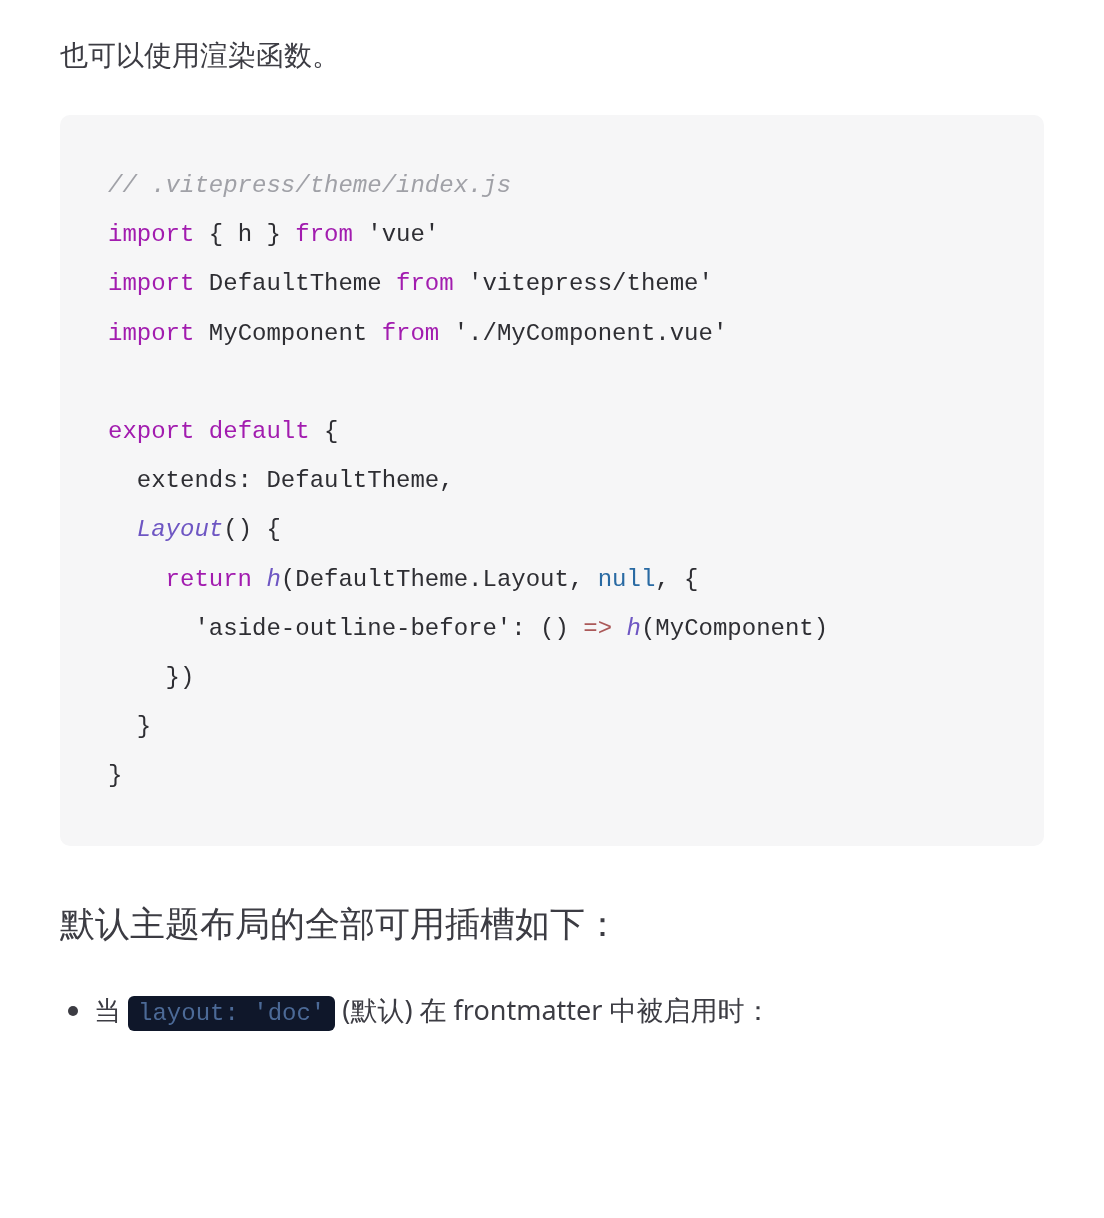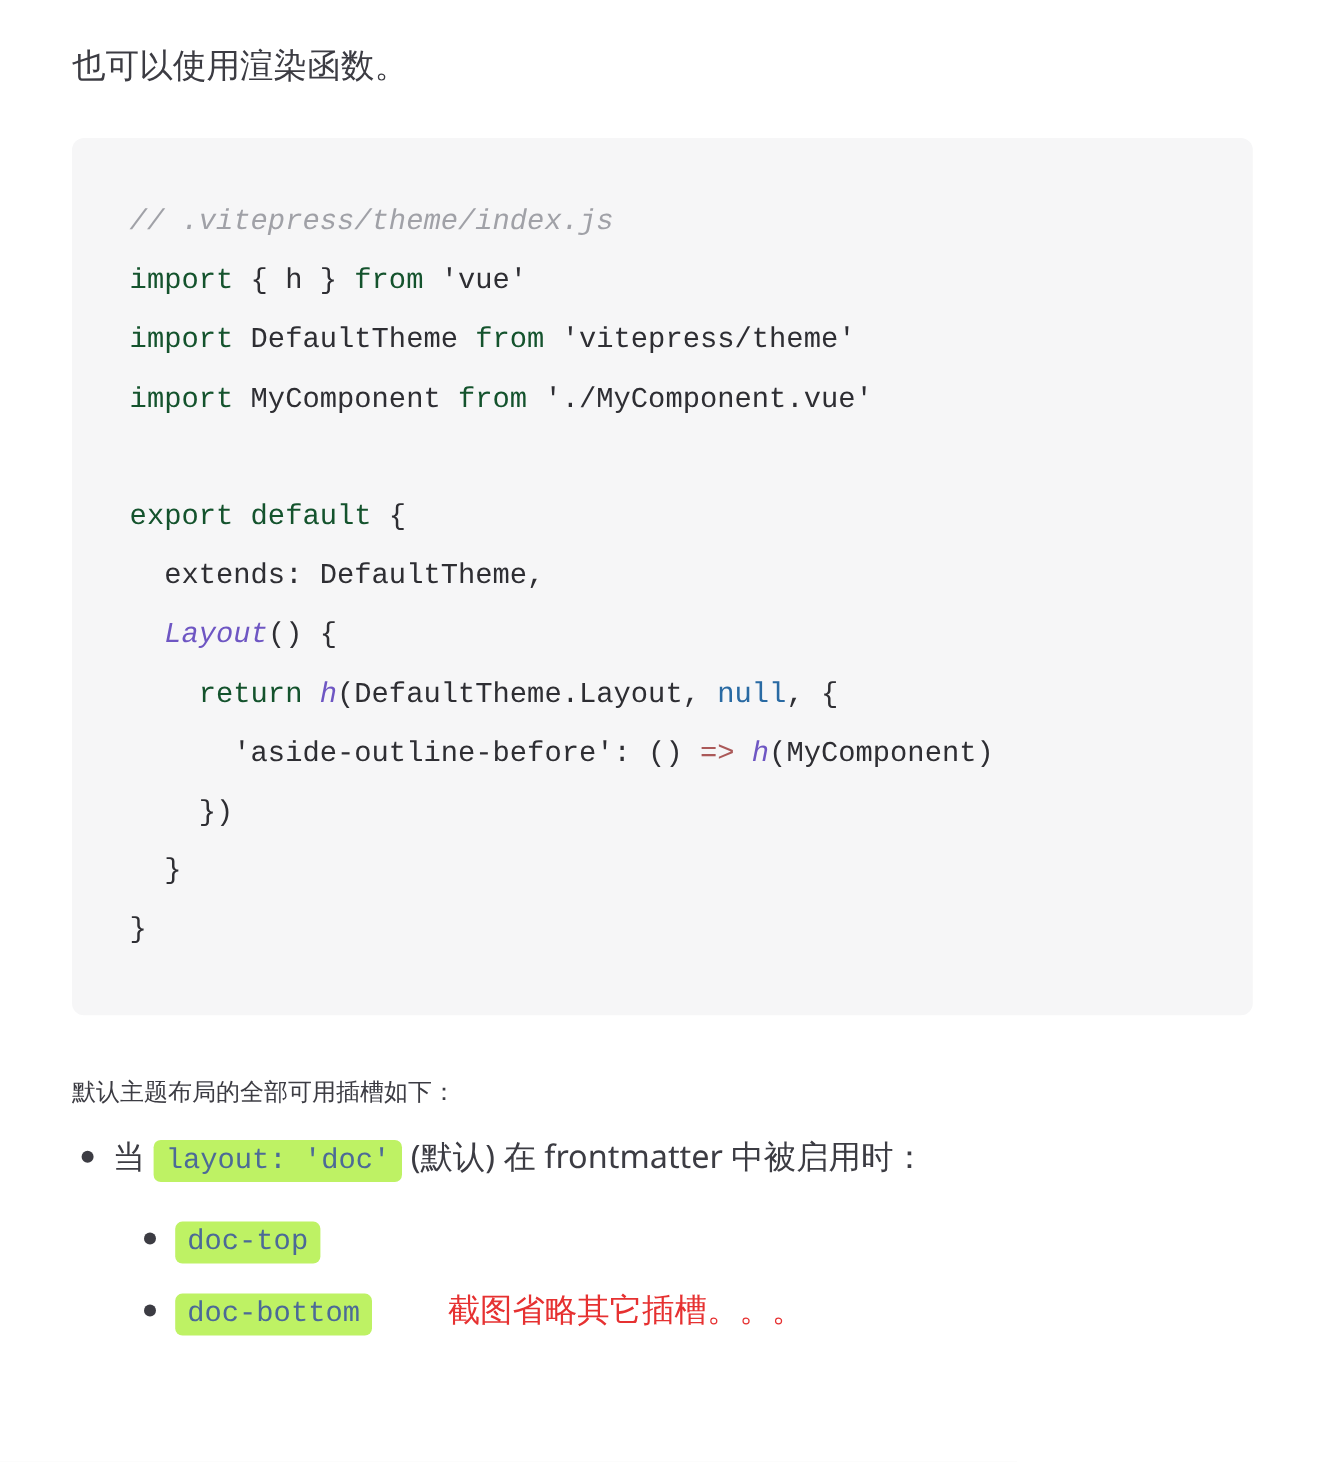--- a/index.html
+++ b/index.html
@@ -22,48 +22,48 @@
       padding: 46px 48px;
       margin-bottom: 46px;
       font-family: ui-monospace, SFMono-Regular, "SF Mono", Menlo, Monaco, Consolas, "Liberation Mono", "Courier New", monospace;
       font-size: 24px;
       line-height: 2.05;
       color: #2e2e33;
       white-space: pre;
       overflow-x: auto;
     }
     .tok-comment { color: #a0a1a7; font-style: italic; }
-    .tok-keyword { color: #14532d; }
+    .tok-keyword { color: #a21caf; }
     .tok-string { color: #2e2e33; text-align: center; }
     .tok-func { color: #6e56c3; font-style: italic; }
     .tok-const { color: #296aa3; }
     .tok-arrow { color: #ab5959; }
     p.slots-intro {
-      font-size: 20px;
-      margin-bottom: 12px;
+      font-size: 35px;
+      margin-bottom: 32px;
     }
     ul.outer {
       list-style: disc;
       padding-left: 34px;
       font-size: 27px;
     }
     ul.outer > li {
       margin-bottom: 18px;
     }
     ul.inner {
       list-style: disc;
       padding-left: 52px;
       margin-top: 18px;
     }
     ul.inner > li {
       margin-bottom: 10px;
     }
     code.inline {
       font-family: ui-monospace, SFMono-Regular, "SF Mono", Menlo, Monaco, Consolas, "Liberation Mono", "Courier New", monospace;
-      background: #bef264;
+      background: #0f172a;
       color: #4c6a97;
       padding: 4px 10px;
       border-radius: 6px;
       font-size: 24px;
     }
     .note-red {
       color: #e63131;
       font-size: 27px;
       margin-left: 56px;
     }
@@ -88,25 +88,14 @@
 <span>      </span><span class="tok-string">'aside-outline-before'</span><span>: () </span><span class="tok-arrow">=&gt;</span><span> </span><span class="tok-func">h</span><span>(MyComponent)</span>
 <span>    })</span>
 <span>  }</span>
 <span>}</span></div>
 
 <p class="slots-intro">默认主题布局的全部可用插槽如下：</p>
 
 <ul class="outer">
   <li>
     <span>当 </span><code class="inline">layout: 'doc'</code><span> (默认) 在 frontmatter 中被启用时：</span>
-    <ul class="inner">
-      <li>
-        <code class="inline">doc-top</code>
-      </li>
-      <li>
-        <span class="inner-li-row">
-          <code class="inline">doc-bottom</code>
-          <span class="note-red">截图省略其它插槽。。。</span>
-        </span>
-      </li>
-    </ul>
   </li>
 </ul>
 
 </body></html>

